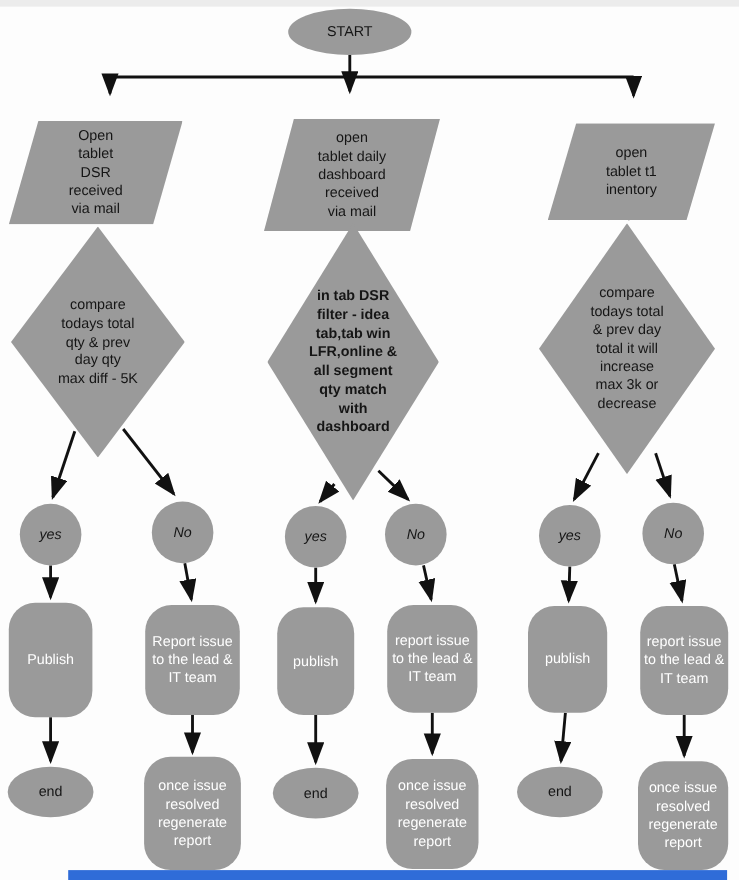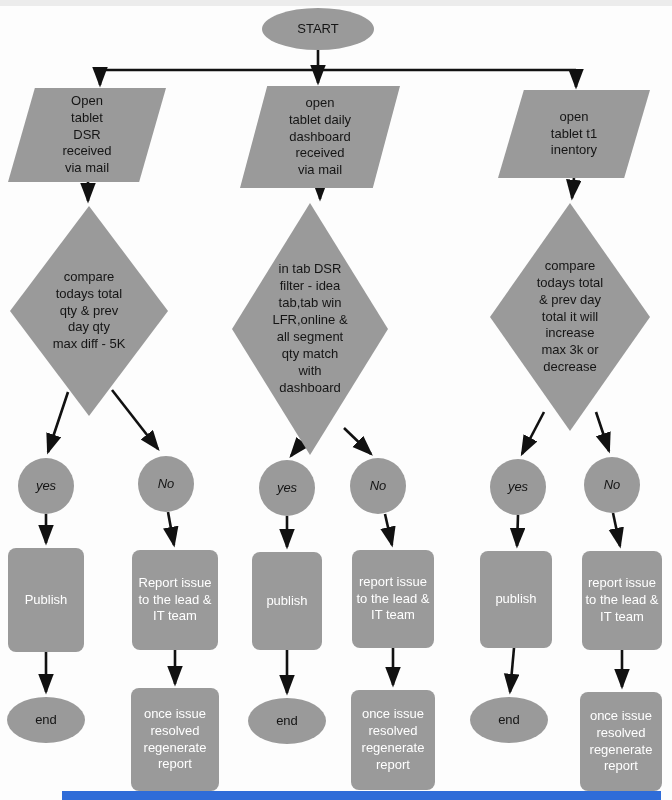--- a/index.html
+++ b/index.html
@@ -32,26 +32,26 @@
     font-size: 13px; line-height: 1.3;
     white-space: pre-line;
   }
   .oval { background: var(--shape); border-radius: 50%; }
   .circle { background: var(--shape); border-radius: 50%; font-style: italic; }
   .para, .diamond { background: transparent; z-index: 2; }
   .para::before, .diamond::before {
     content: ""; position: absolute; inset: 0;
     background: var(--shape); z-index: -1;
   }
-  .para { z-index: 2; }
+  .para { z-index: 2; margin-top: 22px; }
   .para::before { clip-path: polygon(17% 0, 100% 0, 83% 100%, 0 100%); }
   .diamond::before { clip-path: polygon(50% 0, 100% 50%, 50% 100%, 0 50%); }
   .shape.para, .shape.diamond { isolation: isolate; }
   .rrect {
-    background: var(--shape); border-radius: 8px;
+    background: var(--shape); border-radius: 24px;
     color: var(--light-text);
   }
   .footer-bar {
     position: absolute; left: 62px; top: 791px; width: 599px; height: 9px;
     background: var(--footer); z-index: 3;
   }
 </style>
 </head>
 <body style="background: rgb(253, 253, 253);">
 
@@ -123,21 +123,21 @@
   <div class="shape rrect" style="left:131px; top:688px; width:88px; height:103px;">once issue
 resolved
 regenerate
 report</div>
 
   <div class="shape para" style="left:240px; top:86px; width:160px; height:102px;">open
 tablet daily
 dashboard
 received
 via mail</div>
-  <div class="shape diamond" style="left:232px; top:203px; width:156px; height:252px;">in tab DSR
+  <div class="shape diamond" style="left:243px; top:203px; width:156px; height:252px;font-weight:bold;">in tab DSR
 filter - idea
 tab,tab win
 LFR,online &amp;
 all segment
 qty match
 with
 dashboard</div>
   <div class="shape circle" style="left:259px; top:460px; width:56px; height:56px;">yes</div>
   <div class="shape circle" style="left:350px; top:458px; width:56px; height:56px;">No</div>
   <div class="shape rrect" style="left:252px; top:552px; width:70px; height:98px;">publish</div>

